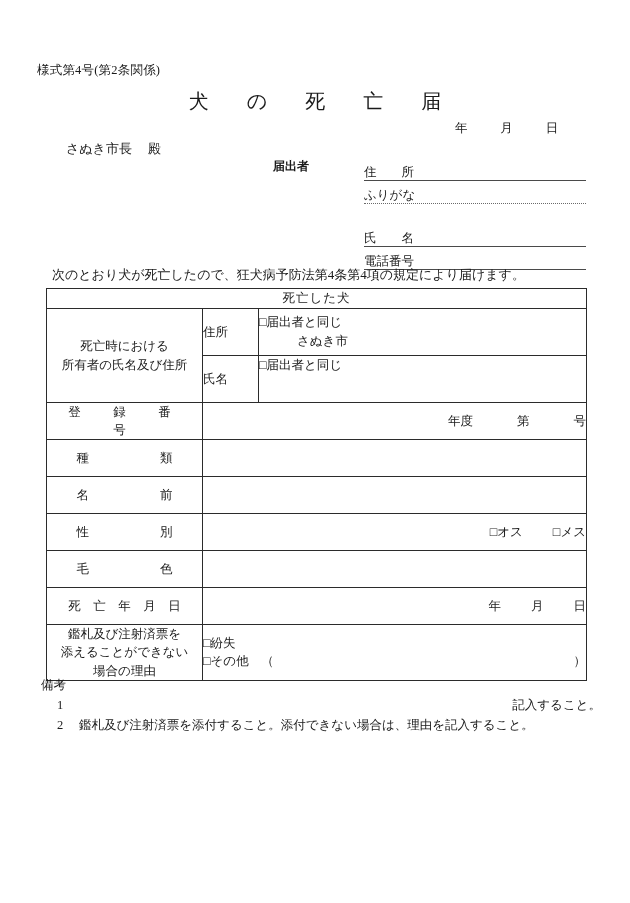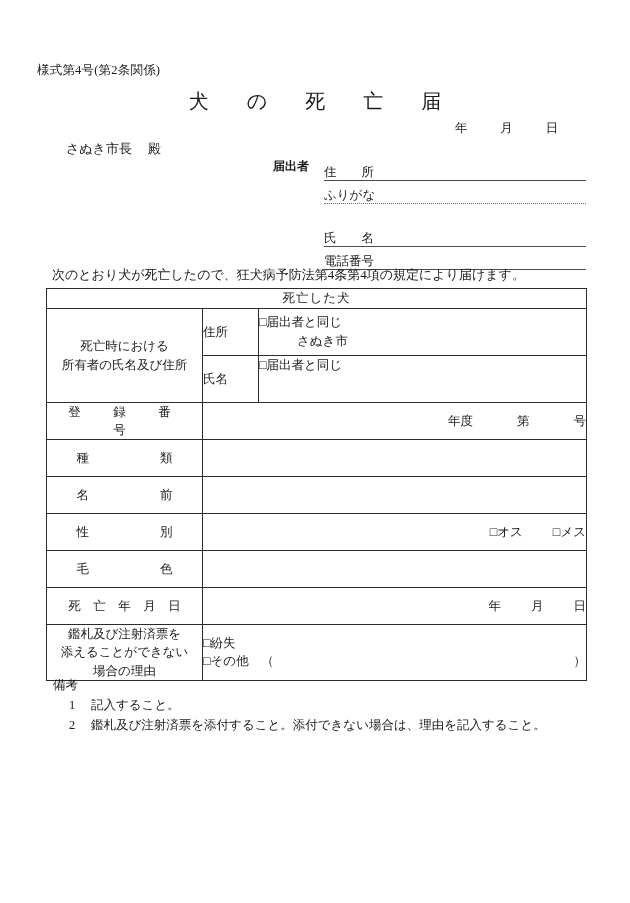--- a/index.html
+++ b/index.html
@@ -75,20 +75,21 @@
     position: absolute;
     left: 51px; top: 0;
     width: 262px;
   }
   .field-row {
     position: relative;
     height: 22px;
     border-bottom: 1px solid #4a4a4a;
     font-size: 12.5px;
     white-space: nowrap;
+    margin-left: 40px;
   }
   .field-row.dotted {
     border-bottom: 1px dotted #6a6a6a;
   }
   .field-row .lbl {
     position: absolute;
     left: 0; bottom: 2px;
     line-height: 1;
   }
   .spacer-row { height: 20px; }
@@ -143,39 +144,40 @@
   }
   .indent-city { padding-left: 38px; }
   .cb { font-size: 12.5px; }
   .sp-lg { display: inline-block; width: 44px; }
   .sp-md { display: inline-block; width: 30px; }
   .paren-right { float: right; }
 
   
   .notes {
     position: absolute;
-    left: 53px; top: 676px;
+    left: 41px; top: 676px;
     width: 560px;
     font-size: 12.5px;
     line-height: 1.55;
   }
   .notes-title { margin: 0 0 1px 0; }
   .note-item {
     position: relative;
     padding-left: 38px;
     margin-bottom: 1px;
     white-space: nowrap;
   }
   .note-item .num {
     position: absolute;
     left: 16px; top: 0;
   }
   .note-cont {
     padding-left: 38px;
     white-space: nowrap;
+    text-align: right;
   }
 
   
   .attach-box {
     position: absolute;
     left: 312px; top: 763px;
     width: 268px; height: 72px;
     border: 1px solid #555555;
     border-radius: 12px;
     display: flex;

